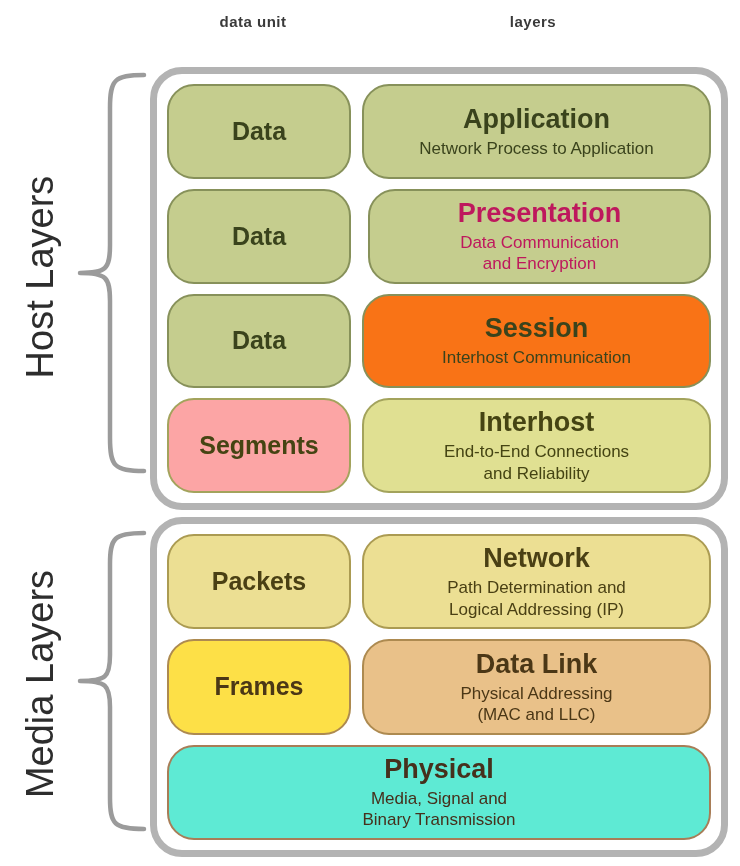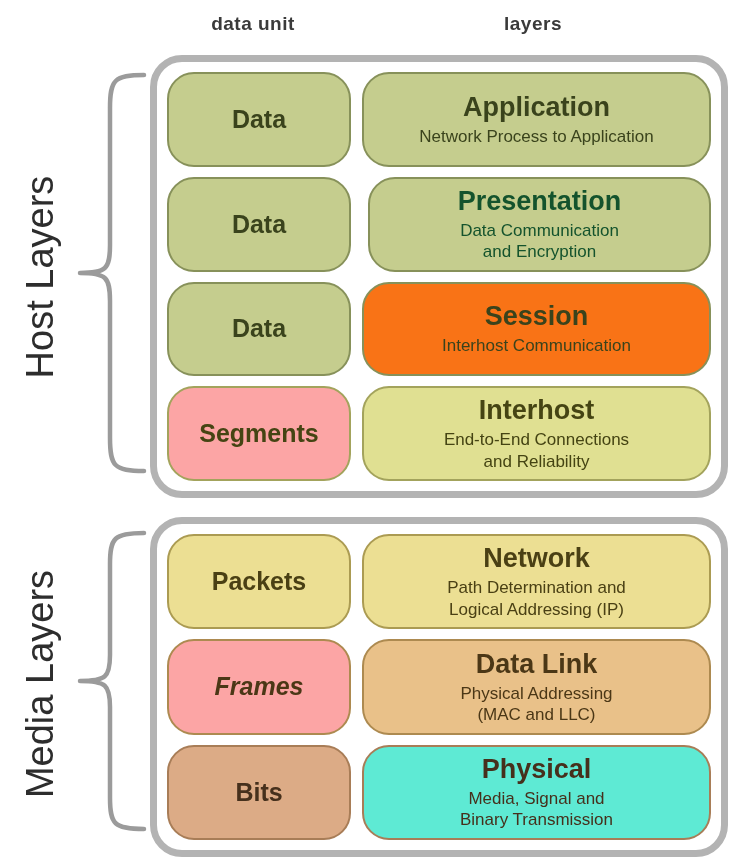--- a/index.html
+++ b/index.html
@@ -11,21 +11,21 @@
     position: relative;
     width: 740px;
     height: 866px;
     background: #ffffff;
     font-family: "Liberation Sans", sans-serif;
     overflow: hidden;
   }
   .col-header {
     position: absolute;
     top: 13px;
-    font-size: 19px;
+    font-size: 15px;
     font-weight: bold;
     color: #3a3a3a;
     text-align: center;
     letter-spacing: 0.5px;
   }
   #hdr-unit   { left: 160px; width: 186px; }
   #hdr-layers { left: 350px; width: 366px; }
 
   .group {
     position: absolute;
@@ -33,21 +33,21 @@
     width: 578px;
     border: 7px solid var(--frame-border, #b3b3b3);
     border-radius: 32px;
     background: #ffffff;
     box-sizing: border-box;
     padding: 10px;
     display: flex;
     flex-direction: column;
     gap: 10px;
   }
-  #host-group  { top: 55px;  height: 443px; }
+  #host-group  { top: 67px;  height: 443px; }
   #media-group { top: 517px; height: 340px; }
 
   .row {
     flex: 1;
     display: flex;
     gap: 11px;
     min-height: 0;
   }
   .box {
     border-radius: 27px;
@@ -125,21 +125,21 @@
       <div class="box layer-box" style="background: rgb(197, 205, 142); border-color: rgb(135, 145, 90); color: rgb(58, 67, 28);">
         <div class="layer-title">Application</div>
         <div class="layer-desc">Network Process to Application</div>
       </div>
     </div>
 
     <div class="row">
       <div class="box unit-box" style="background: rgb(197, 205, 142); border-color: rgb(135, 145, 90); color: rgb(58, 67, 28);">
         <span>Data</span>
       </div>
-      <div class="box layer-box" style="background: rgb(197, 205, 142); border-color: rgb(135, 145, 90); color: #14532d; margin-left: 6px;">
+      <div class="box layer-box" style="background: rgb(197, 205, 142); border-color: rgb(135, 145, 90); color: #be185d; margin-left: 6px;">
         <div class="layer-title">Presentation</div>
         <div class="layer-desc">Data Communication
 and Encryption</div>
       </div>
     </div>
 
     <div class="row">
       <div class="box unit-box" style="background: rgb(197, 205, 142); border-color: rgb(135, 145, 90); color: rgb(58, 67, 28);">
         <span>Data</span>
       </div>
@@ -169,34 +169,31 @@
         <span>Packets</span>
       </div>
       <div class="box layer-box" style="background: rgb(236, 223, 147); border-color: rgb(171, 155, 82); color: rgb(74, 64, 20);">
         <div class="layer-title">Network</div>
         <div class="layer-desc">Path Determination and
 Logical Addressing (IP)</div>
       </div>
     </div>
 
     <div class="row">
-      <div class="box unit-box" style="background: #fca5a5; border-color: rgb(173, 138, 80); color: rgb(75, 55, 22); font-style: italic;">
+      <div class="box unit-box" style="background: #fde047; border-color: rgb(173, 138, 80); color: rgb(75, 55, 22);">
         <span>Frames</span>
       </div>
       <div class="box layer-box" style="background: rgb(233, 193, 137); border-color: rgb(173, 138, 80); color: rgb(75, 55, 22);">
         <div class="layer-title">Data Link</div>
         <div class="layer-desc">Physical Addressing
 (MAC and LLC)</div>
       </div>
     </div>
 
     <div class="row">
-      <div class="box unit-box" style="background: rgb(220, 171, 134); border-color: rgb(168, 125, 87); color: rgb(70, 48, 28);">
-        <span>Bits</span>
-      </div>
       <div class="box layer-box" style="background: #5eead4; border-color: rgb(168, 125, 87); color: rgb(70, 48, 28);">
         <div class="layer-title">Physical</div>
         <div class="layer-desc">Media, Signal and
 Binary Transmission</div>
       </div>
     </div>
 
   </div>
 
 </div>

